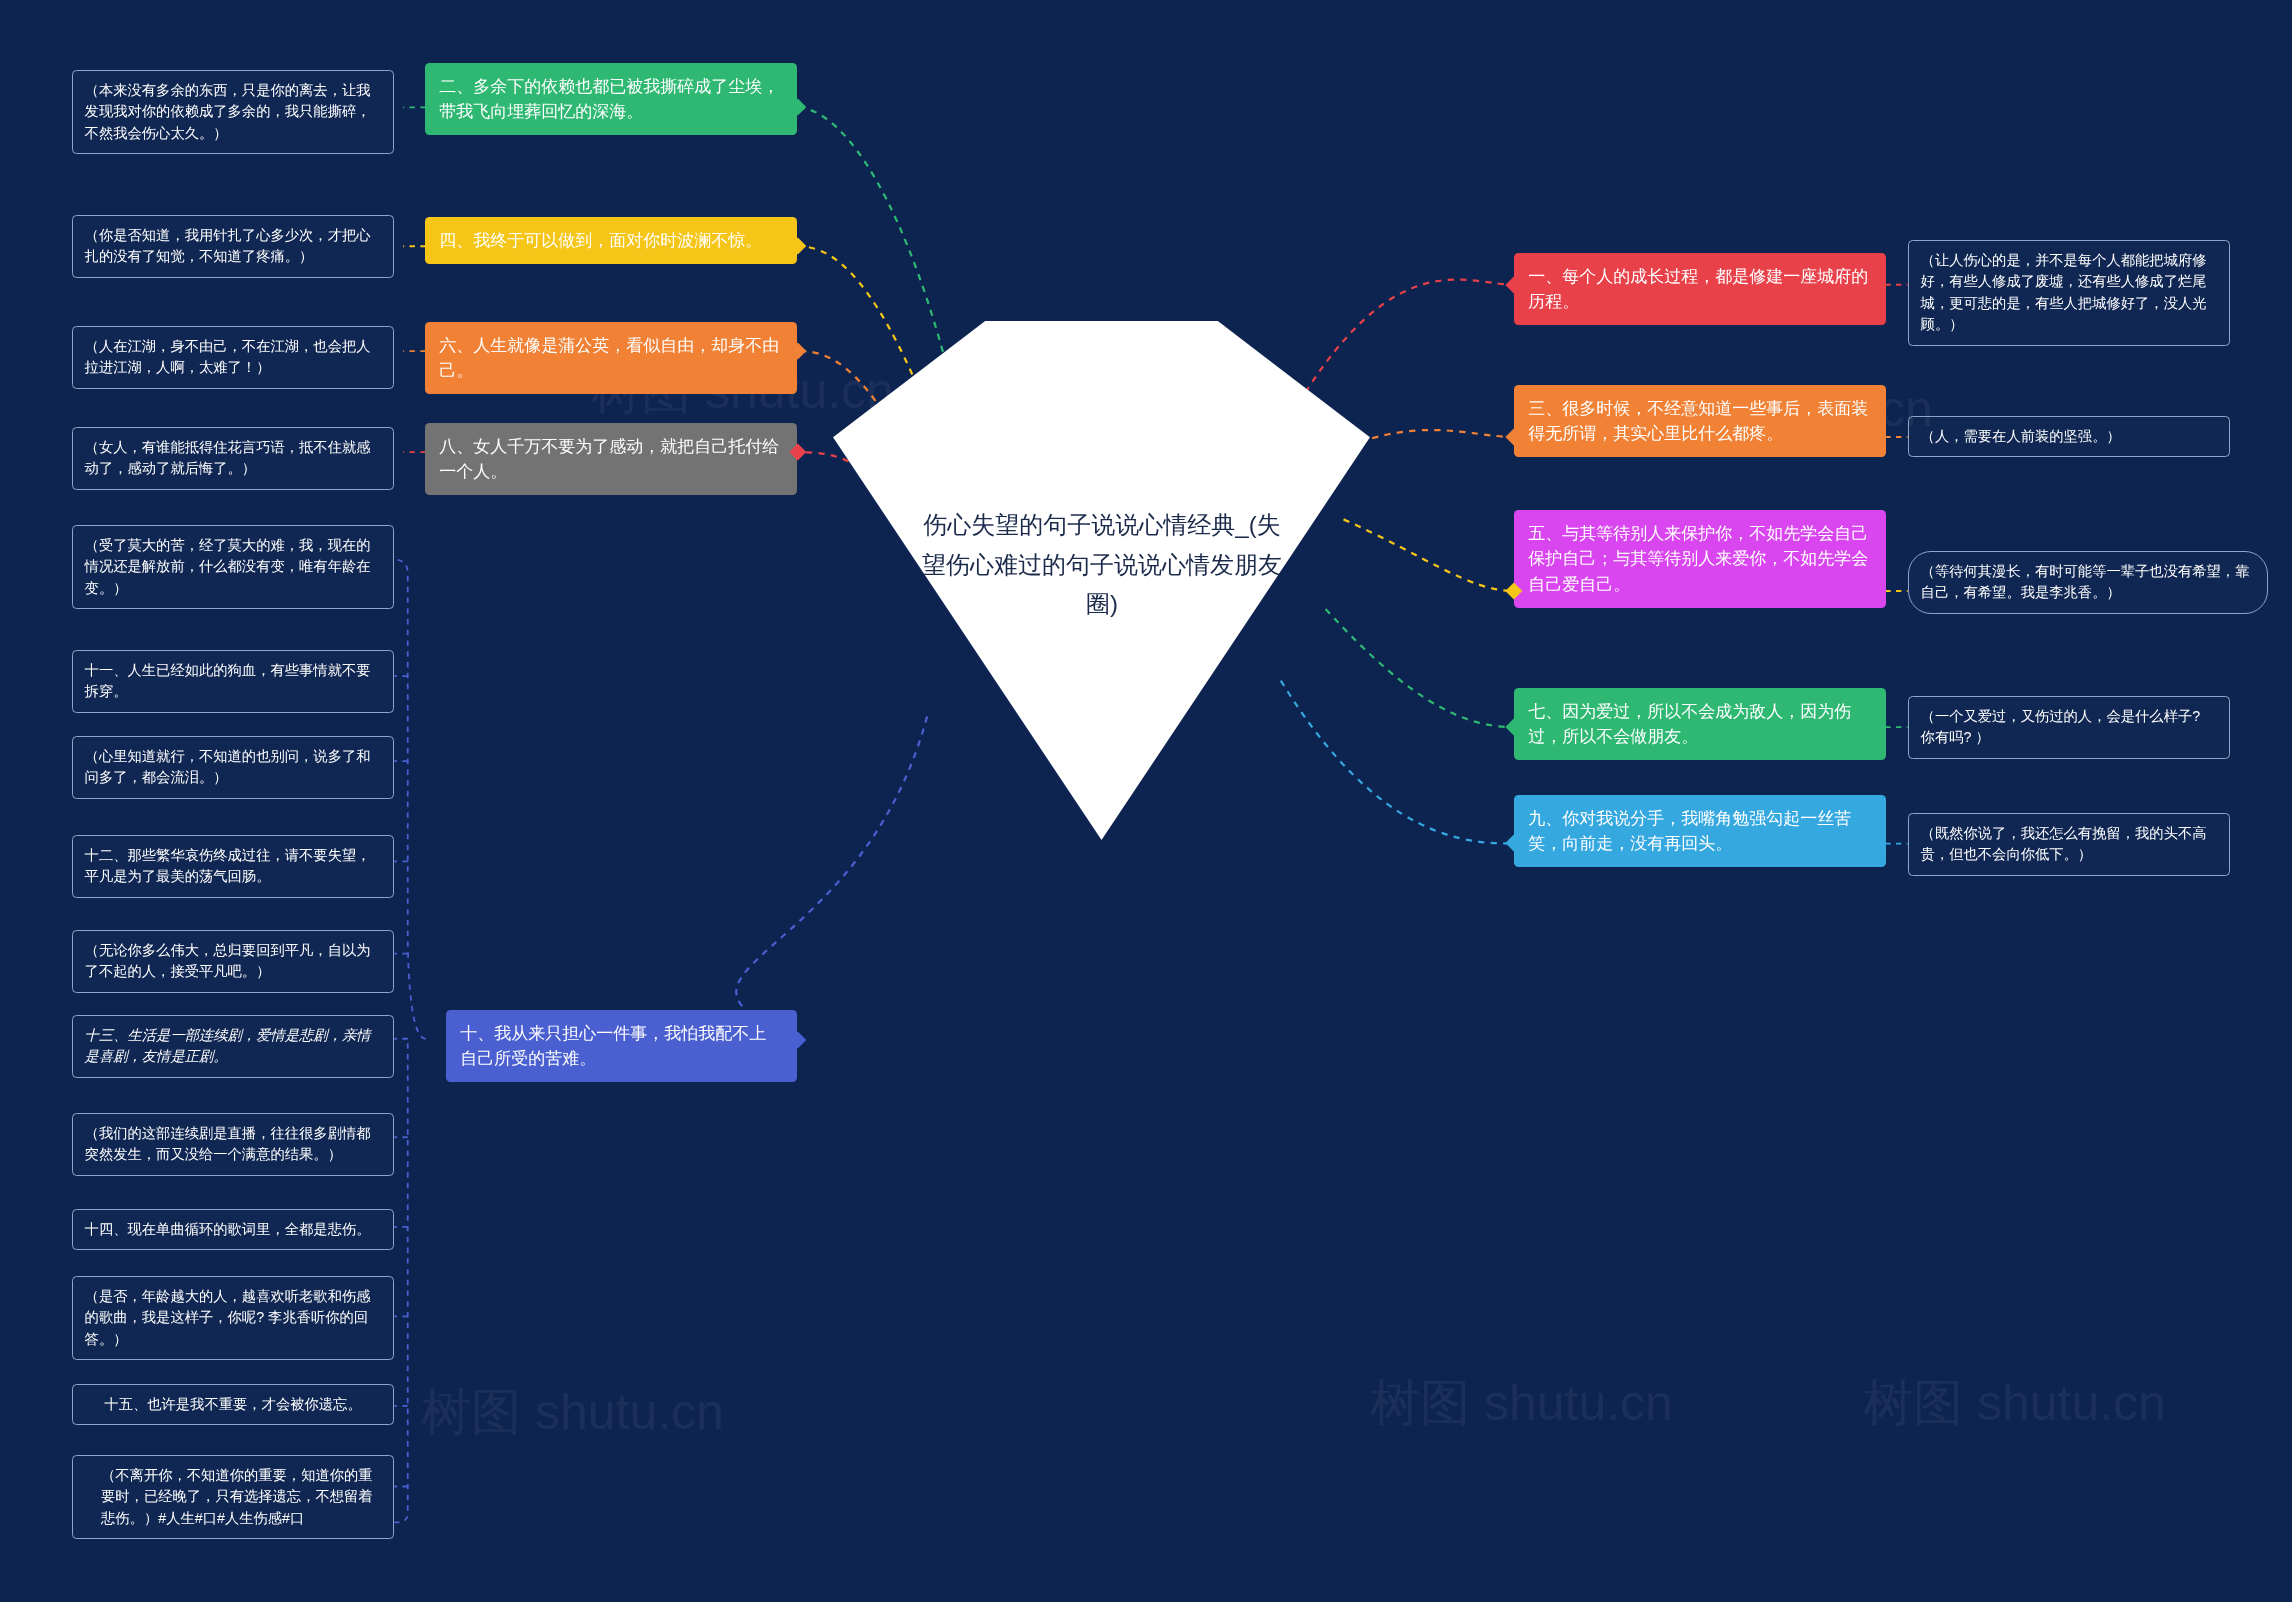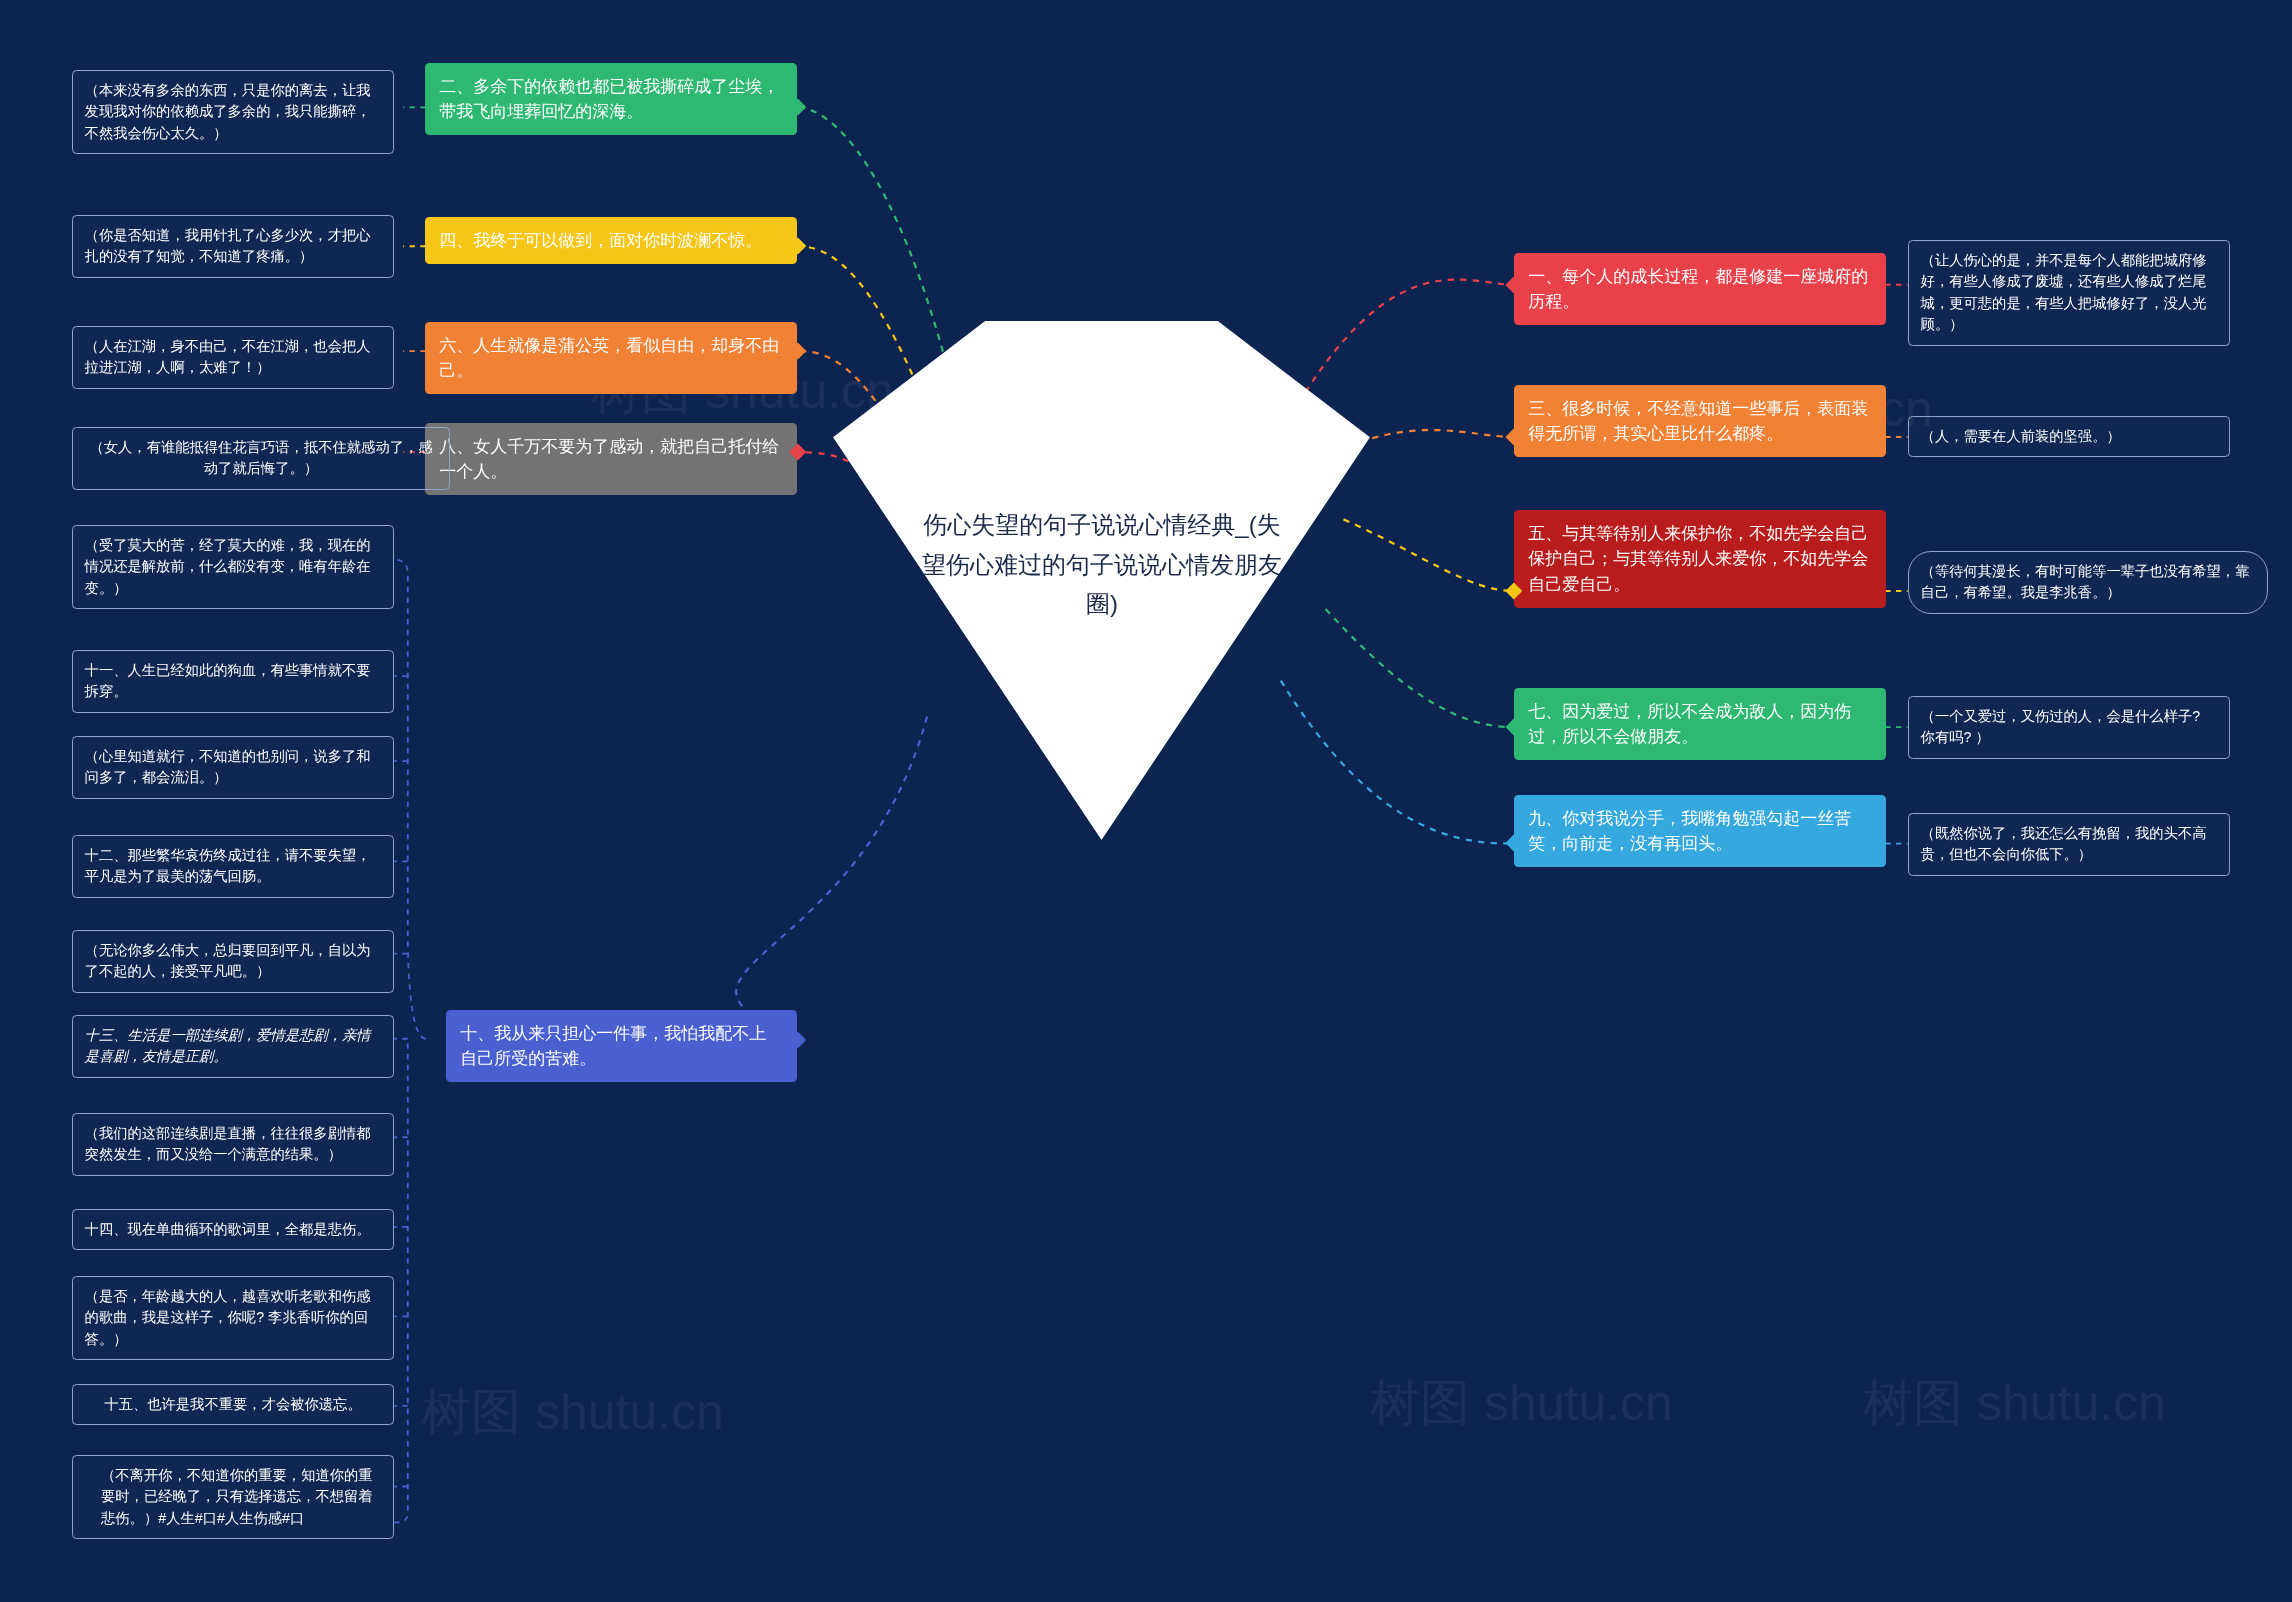--- a/index.html
+++ b/index.html
@@ -178,21 +178,21 @@
 
   <div class="node sub" style="left:72px; top:70px; width:322px;">
     <span>（本来没有多余的东西，只是你的离去，让我发现我对你的依赖成了多余的，我只能撕碎，不然我会伤心太久。）</span>
   </div>
   <div class="node sub" style="left:72px; top:215px; width:322px;">
     <span>（你是否知道，我用针扎了心多少次，才把心扎的没有了知觉，不知道了疼痛。）</span>
   </div>
   <div class="node sub" style="left:72px; top:326px; width:322px;">
     <span>（人在江湖，身不由己，不在江湖，也会把人拉进江湖，人啊，太难了！）</span>
   </div>
-  <div class="node sub" style="left:72px; top:427px; width:378px;text-align:center;">
+  <div class="node sub" style="left:72px; top:427px; width:322px;">
     <span>（女人，有谁能抵得住花言巧语，抵不住就感动了，感动了就后悔了。）</span>
   </div>
 
   <div class="node sub" style="left:72px; top:650px; width:322px;">
     <span>十一、人生已经如此的狗血，有些事情就不要拆穿。</span>
   </div>
   <div class="node sub" style="left:72px; top:525px; width:322px;">
     <span>（受了莫大的苦，经了莫大的难，我，现在的情况还是解放前，什么都没有变，唯有年龄在变。）</span>
   </div>
   <div class="node sub" style="left:72px; top:736px; width:322px;">
@@ -226,21 +226,21 @@
   <div class="node topic" style="left:1514px; top:253px; width:372px; background:#e8414a;">
     <span>一、每个人的成长过程，都是修建一座城府的历程。</span>
   </div>
   <div class="diamond" style="left:1508px; top:279px; background:#e8414a;"></div>
 
   <div class="node topic" style="left:1514px; top:385px; width:372px; background:#f08135;">
     <span>三、很多时候，不经意知道一些事后，表面装得无所谓，其实心里比什么都疼。</span>
   </div>
   <div class="diamond" style="left:1508px; top:431px; background:#f08135;"></div>
 
-  <div class="node topic" style="left:1514px; top:510px; width:372px; background:#b91c1c;">
+  <div class="node topic" style="left:1514px; top:510px; width:372px; background:#d946ef;">
     <span>五、与其等待别人来保护你，不如先学会自己保护自己；与其等待别人来爱你，不如先学会自己爱自己。</span>
   </div>
   <div class="diamond" style="left:1508px; top:585px; background:#f5c518;"></div>
 
   <div class="node topic" style="left:1514px; top:688px; width:372px; background:#2eb872;">
     <span>七、因为爱过，所以不会成为敌人，因为伤过，所以不会做朋友。</span>
   </div>
   <div class="diamond" style="left:1508px; top:721px; background:#2eb872;"></div>
 
   <div class="node topic" style="left:1514px; top:795px; width:372px; background:#35a8e0;">

